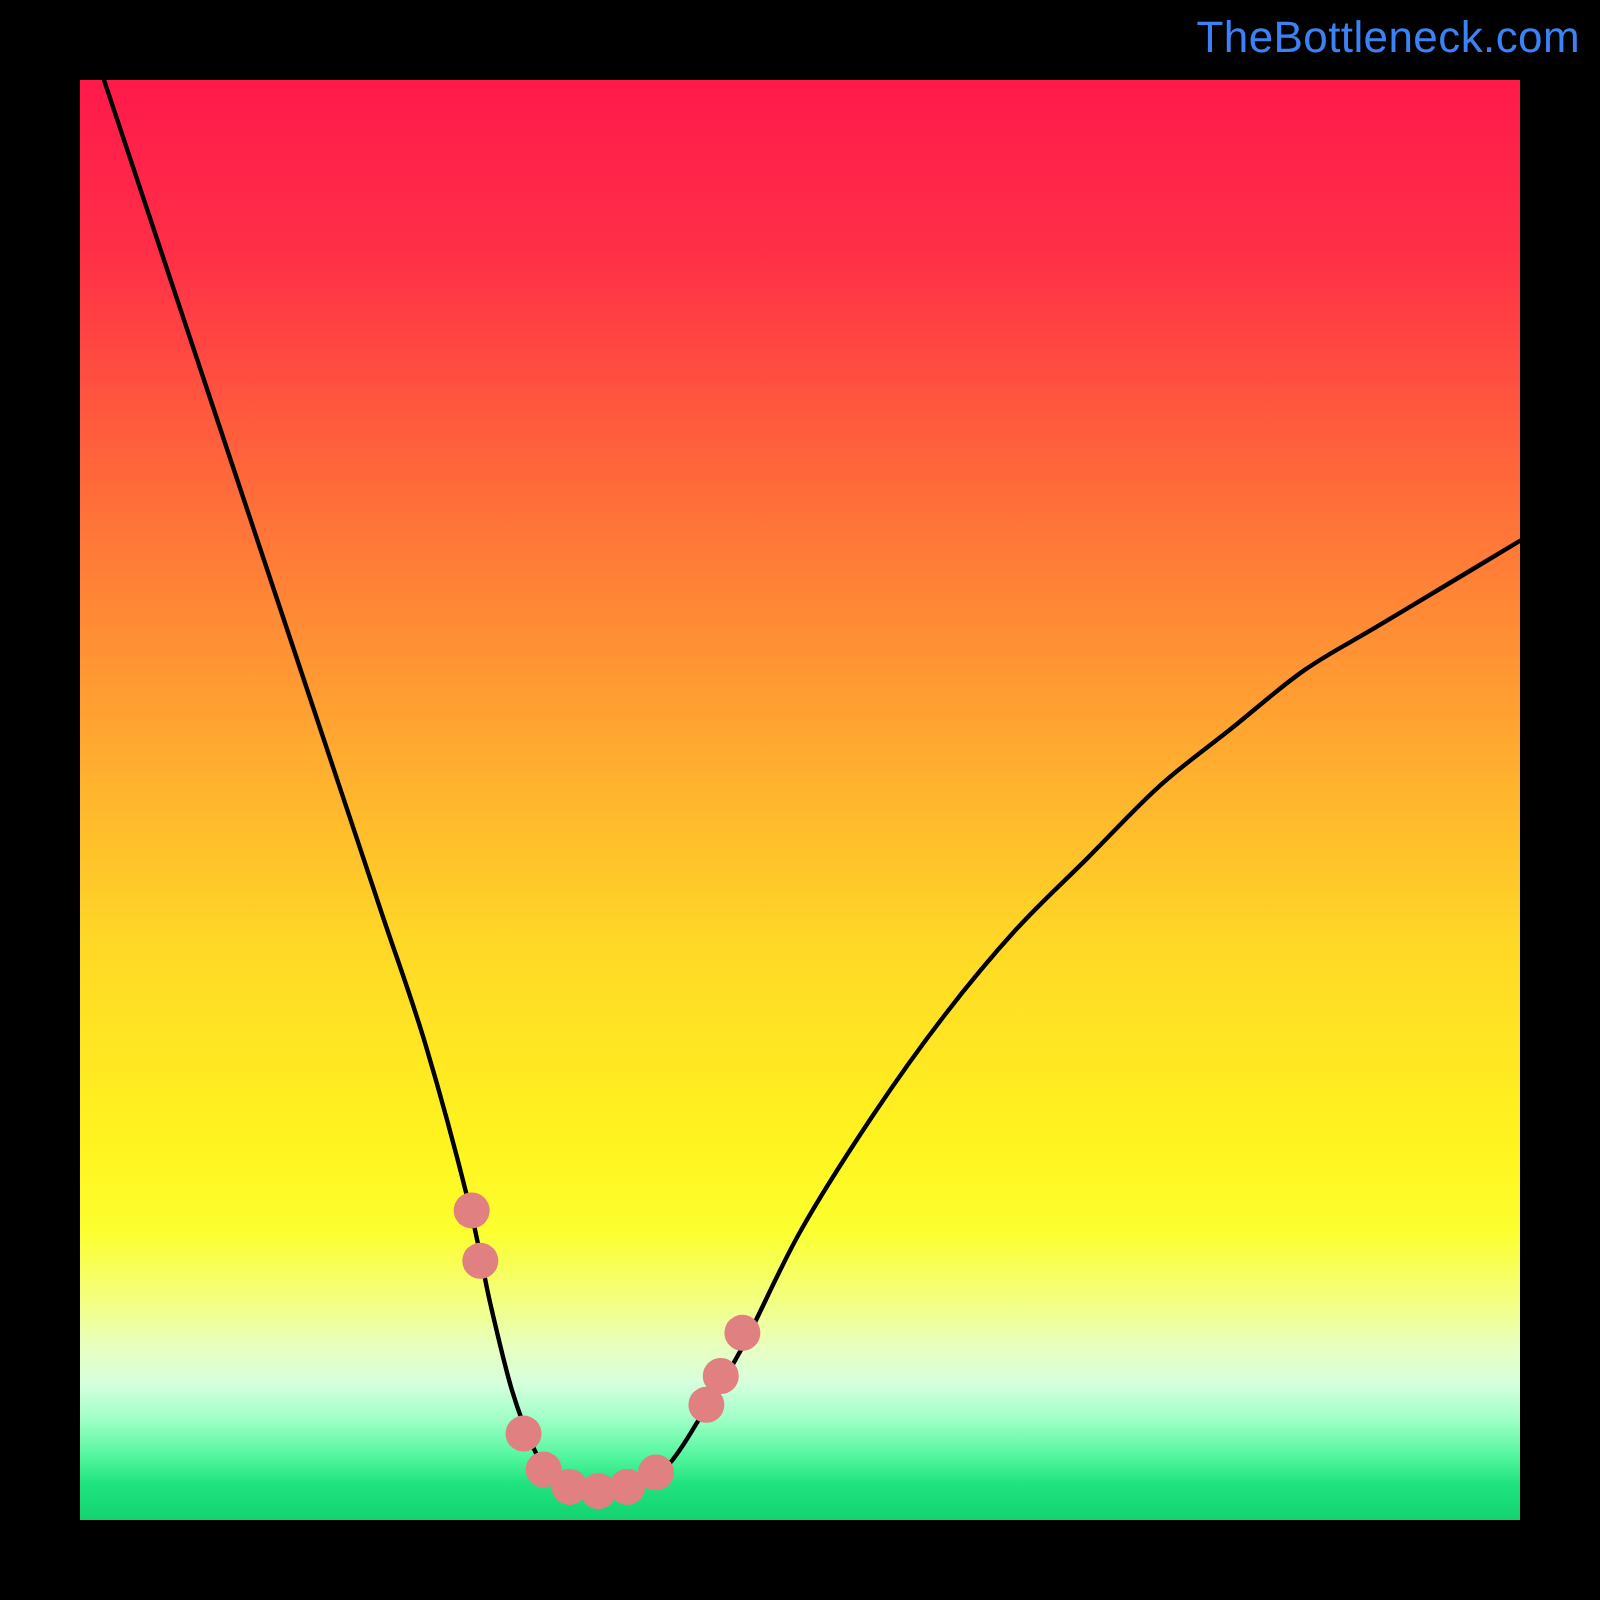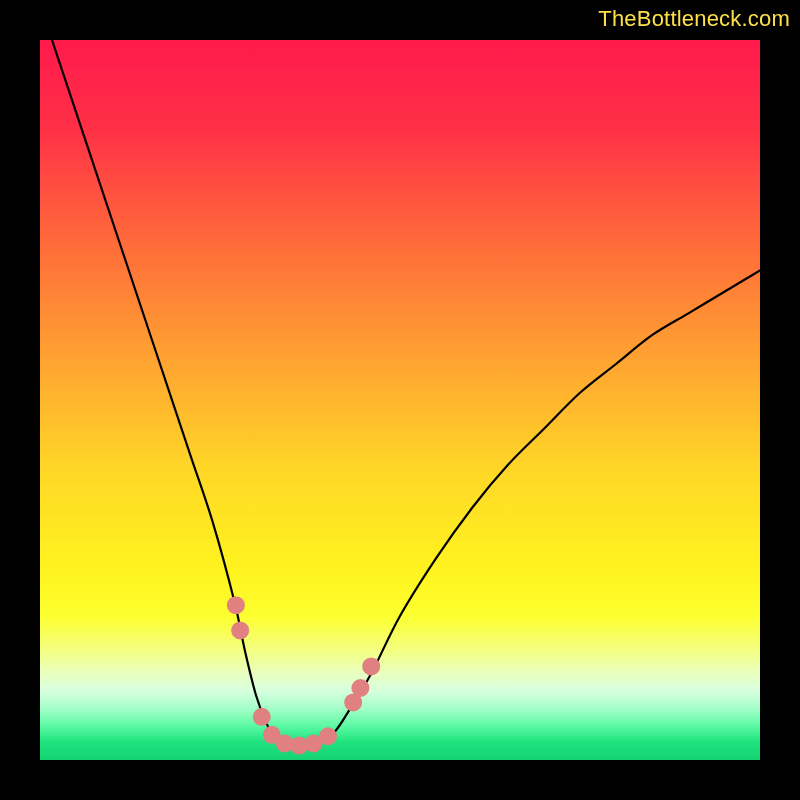--- a/index.html
+++ b/index.html
@@ -39,21 +39,21 @@
     left: 0;
     top: 0;
     width: 100%;
     height: 100%;
     overflow: visible;
   }
   .watermark {
     position: absolute;
     top: 6px;
     right: 10px;
-    color: #fde047;
+    color: #3b82f6;
     font-size: 22px;
     font-weight: 500;
     letter-spacing: 0.2px;
   }
 </style>
 </head>
 <body>
 
 <div class="frame">
   <div class="plot-area">

